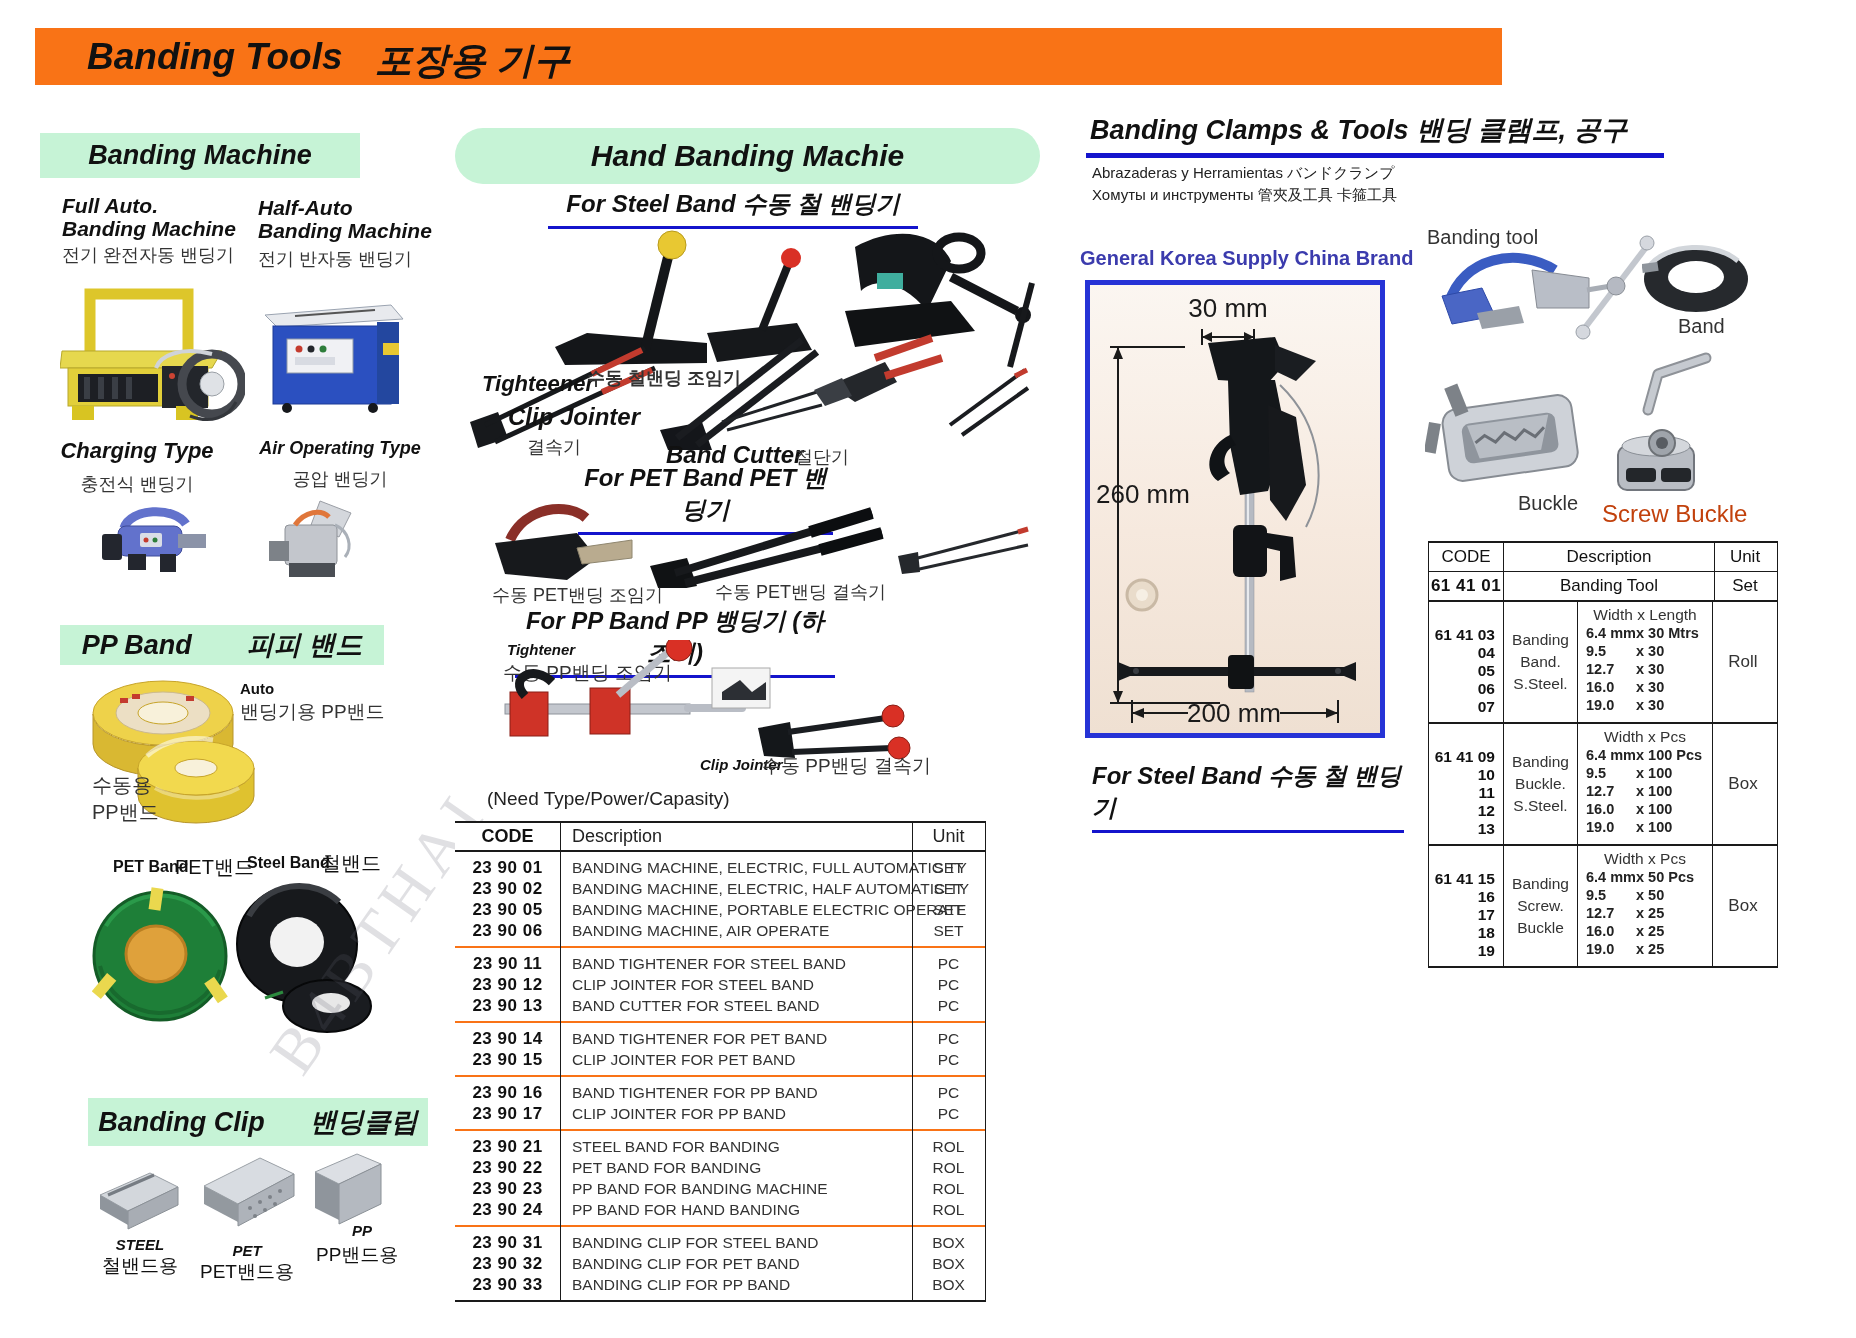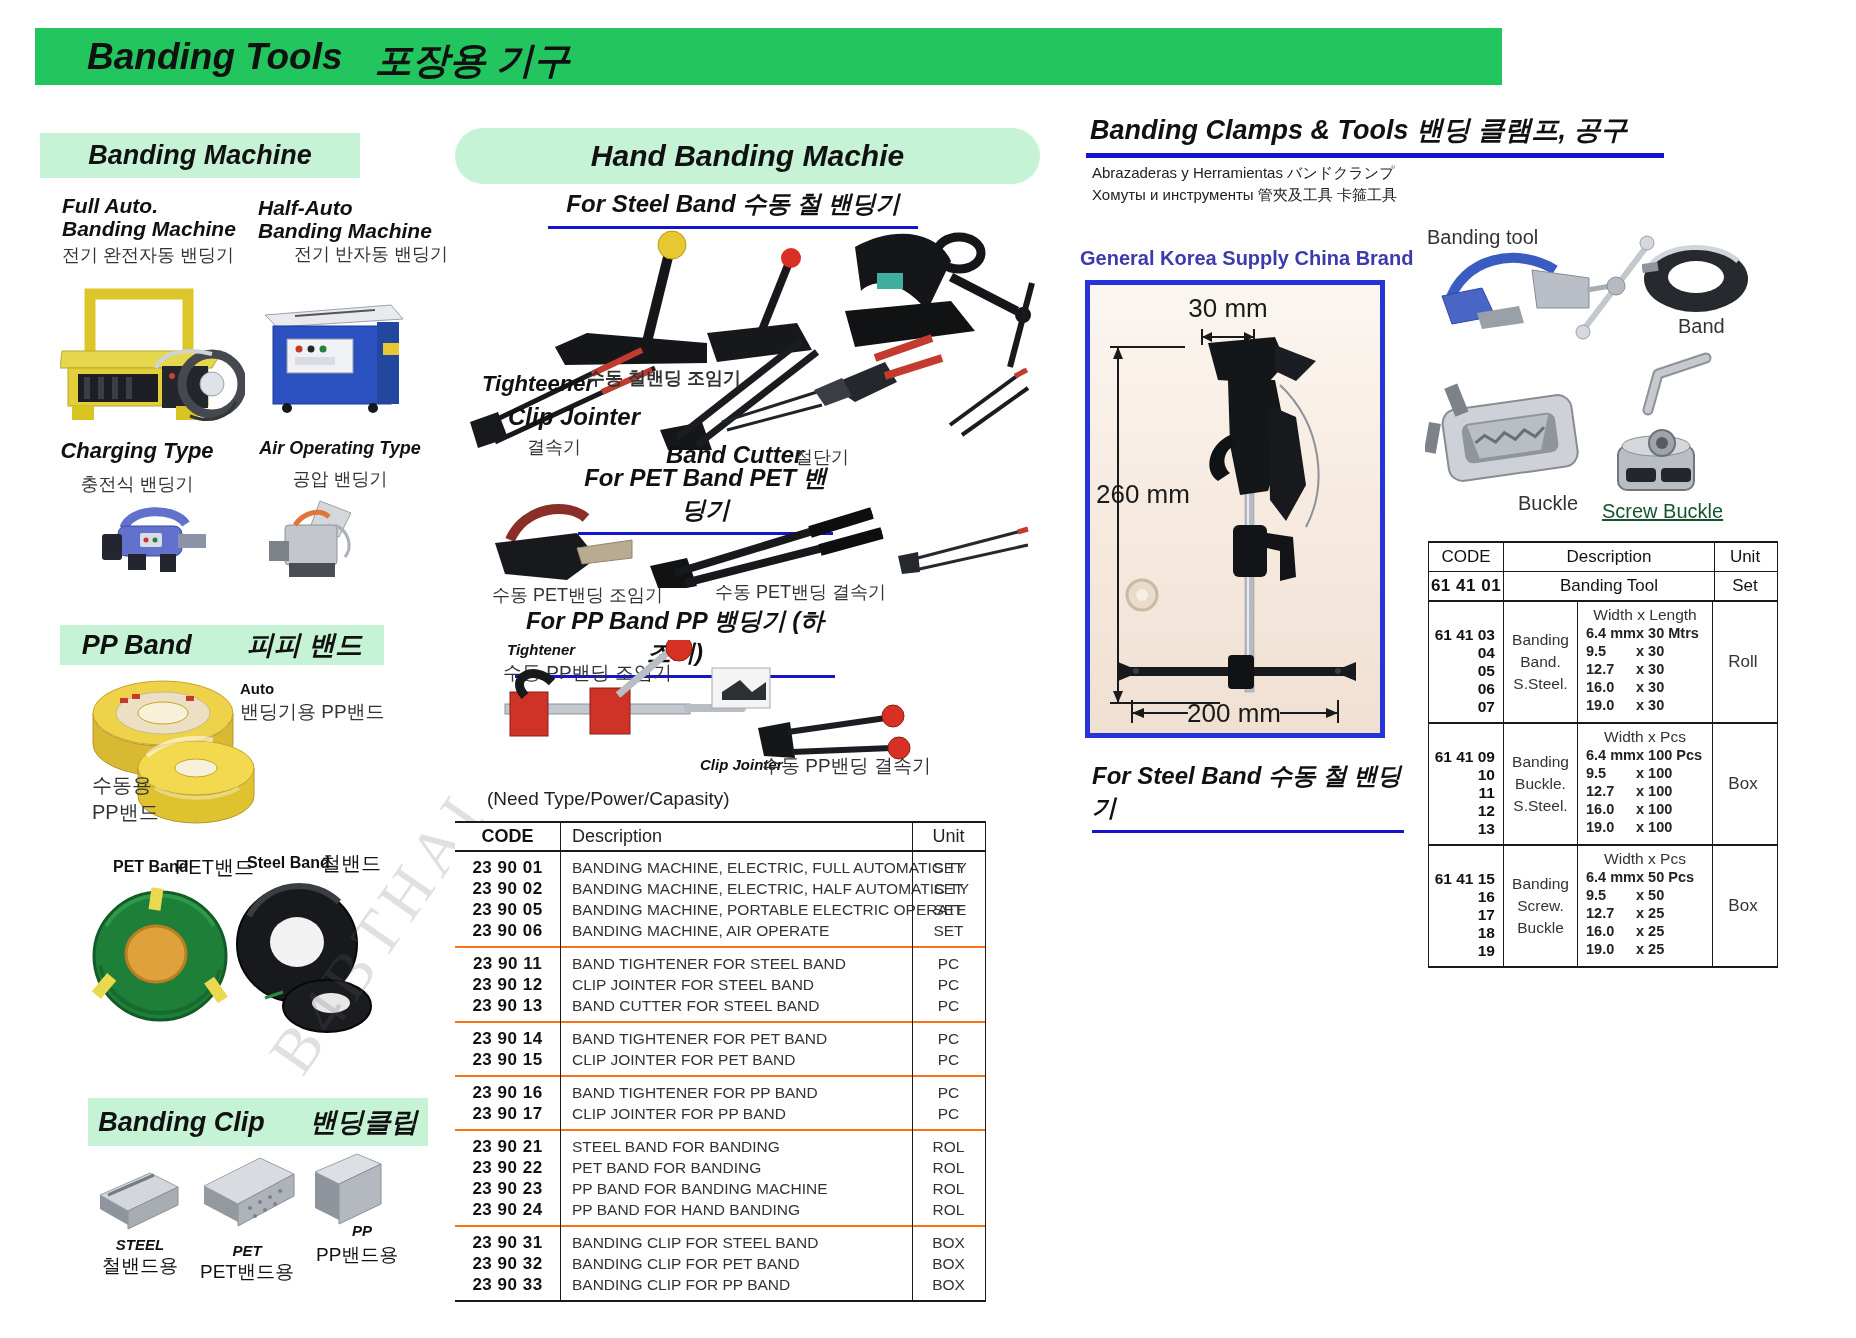--- a/index.html
+++ b/index.html
@@ -2,21 +2,21 @@
 <html><head>
 <meta charset="utf-8">
 <style>
   html,body{margin:0;padding:0;background:#fff;}
   body{width:1856px;height:1338px;font-family:"Liberation Sans",sans-serif;color:#111;}
   .page{position:relative;width:1856px;height:1338px;overflow:hidden;background:#fff;}
   .abs{position:absolute;}
   .itb{font-style:italic;font-weight:bold;}
   .ghead{position:absolute;background:#c6f3d6;display:flex;align-items:center;justify-content:center;
          font-style:italic;font-weight:bold;font-size:27px;color:#111;}
-  .cyan{background:#22c55e;}
+  .cyan{background:#f97316;}
   .blue-u{border-bottom:3px solid #1414cc;padding-bottom:6px;}
   .ko{font-family:"Liberation Sans",sans-serif;}
   
   .mtable{position:absolute;left:455px;top:821px;width:530px;border-top:2px solid #1a1a1a;
           border-bottom:2px solid #1a1a1a;border-right:1px solid #1a1a1a;background:#fff;}
   .mheader{display:flex;align-items:center;height:27px;border-bottom:2px solid #1a1a1a;}
   .mheader .hcode{width:105px;text-align:center;font-weight:bold;font-size:18px;}
   .mheader .hdesc{width:352px;padding-left:12px;font-size:18px;color:#222;box-sizing:border-box;}
   .mheader .hunit{width:73px;text-align:center;font-size:18px;color:#222;}
   .mgroup{padding:5px 0;border-bottom:2px solid #f97316;}
@@ -68,21 +68,21 @@
   </div>
 
   <div class="abs" style="left:62px;top:194px;width:190px;">
     <div class="itb" style="font-size:21px;line-height:23px;">Full Auto.</div>
     <div class="itb" style="font-size:21px;line-height:23px;">Banding Machine</div>
     <div class="ko" style="font-size:18px;margin-top:3px;color:#333;">전기 완전자동 밴딩기</div>
   </div>
   <div class="abs" style="left:258px;top:196px;width:190px;">
     <div class="itb" style="font-size:21px;line-height:23px;">Half-Auto</div>
     <div class="itb" style="font-size:21px;line-height:23px;">Banding Machine</div>
-    <div class="ko" style="font-size:18px;color:#333;text-align:right;">전기 반자동 밴딩기</div>
+    <div class="ko" style="font-size:18px;margin-top:5px;color:#333;">전기 반자동 밴딩기</div>
   </div>
 
   <svg class="abs" style="left:60px;top:276px;" width="185" height="150" viewBox="0 0 185 150">
     <path d="M30,75 L30,18 L128,18 L128,75" fill="none" stroke="#ddc62a" stroke-width="11"></path>
     <polygon points="2,75 162,75 152,92 0,92" fill="#e6d84e" stroke="#b7a82c"></polygon>
     <rect x="8" y="92" width="140" height="38" fill="#e2cf3a" stroke="#b7a82c"></rect>
     <rect x="18" y="98" width="80" height="28" fill="#1d1f24"></rect>
     <rect x="24" y="101" width="6" height="22" fill="#3a3e45"></rect>
       <rect x="38" y="101" width="6" height="22" fill="#3a3e45"></rect>
     <rect x="52" y="101" width="6" height="22" fill="#3a3e45"></rect>
@@ -533,21 +533,21 @@
     <polyline points="70,8 22,24 12,60" fill="none" stroke="#c6cad0" stroke-width="7" stroke-linecap="round" stroke-linejoin="round"></polyline>
   </svg>
   <svg class="abs" style="left:1600px;top:418px;" width="110" height="82" viewBox="0 0 110 82">
     <rect x="18" y="28" width="76" height="44" rx="9" fill="#b9bdc4" stroke="#72767d" stroke-width="2"></rect>
     <ellipse cx="56" cy="28" rx="34" ry="10" fill="#d4d7dc" stroke="#8a8f96"></ellipse>
     <circle cx="62" cy="25" r="13" fill="#9fa4ab" stroke="#6e7277" stroke-width="2"></circle>
     <circle cx="62" cy="25" r="6" fill="#585c62"></circle>
     <rect x="26" y="50" width="30" height="14" rx="4" fill="#23262a"></rect>
     <rect x="61" y="50" width="30" height="14" rx="4" fill="#23262a"></rect>
   </svg>
-  <span class="abs" style="left:1602px;top:500px;font-size:20px;color:#14532d;text-decoration:underline;">Screw Buckle</span>
+  <span class="abs" style="left:1602px;top:500px;font-size:24px;color:#c2410c;">Screw Buckle</span>
 
   <div class="rtable">
     <div class="rheader">
       <span class="rc1">CODE</span>
       <span class="rc2">Description</span>
       <span class="rc3">Unit</span>
     </div>
     <div class="rrow1">
       <span class="rc1">61 41 01</span>
       <span class="rc2">Banding Tool</span>

